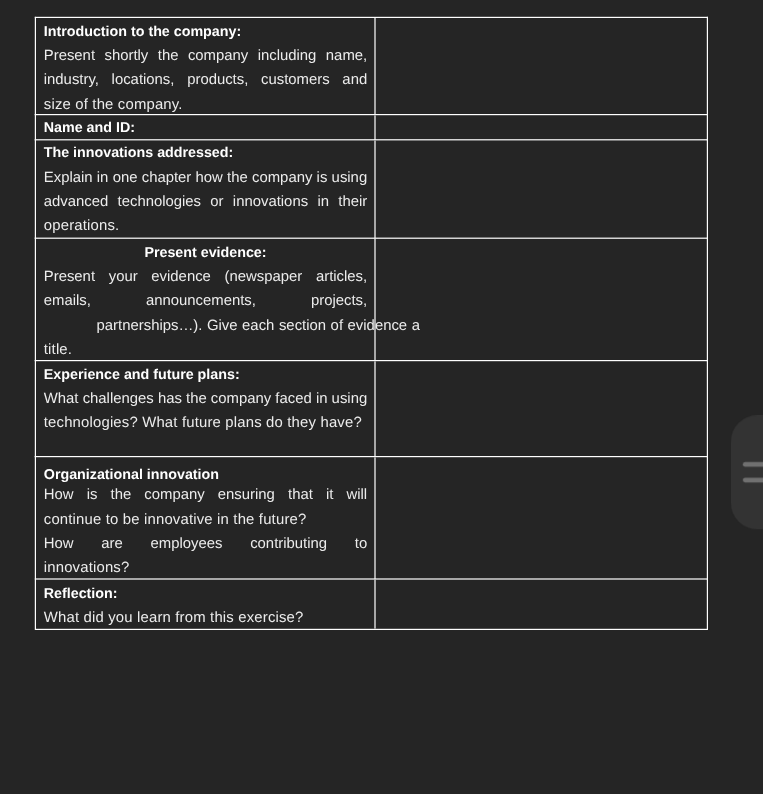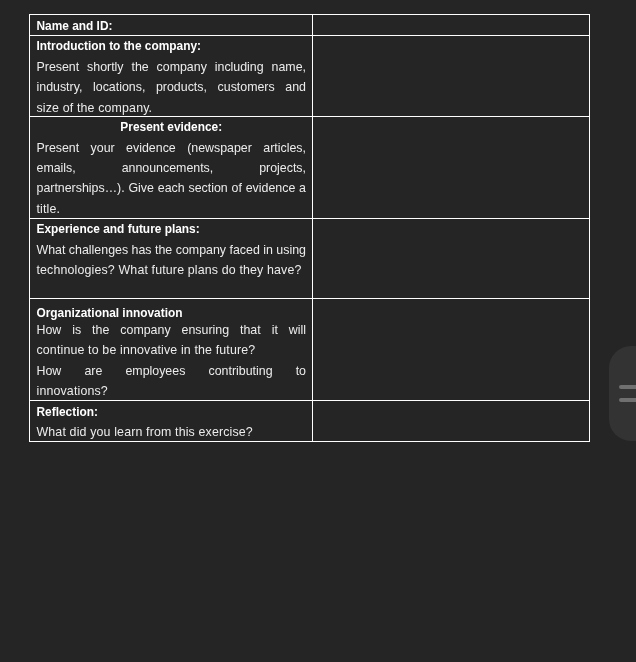--- a/index.html
+++ b/index.html
@@ -67,44 +67,54 @@
     border-radius:2px; background:#707070;
   }
   .side-panel .handle-bar.bar-1 { top:38.4px; }
   .side-panel .handle-bar.bar-2 { top:52.0px; }
 </style>
 </head>
 <body>
 
 <div class="page">
   <div class="doc-table" id="doc-table" style="left: 29.1px; top: 14.1px; width: 561px;">
-      <div class="trow" style="height: 21.8px; margin-bottom: -1px;">
-        <div class="col-divider" style="left: 282px;"></div>
-        <div class="prompt-cell">
-          <div class="hd" style="top: 0.55px; line-height: 20.4px; height: 20.4px;">Name and ID:</div>
-        </div>
-        <div class="answer-cell" style="left: 283px;"></div>
-      </div>
       <div class="trow" style="height: 81.7px; margin-bottom: -1px;">
         <div class="col-divider" style="left: 282px;"></div>
         <div class="prompt-cell">
           <div class="hd" style="top: 0.55px; line-height: 20.4px; height: 20.4px;">Introduction to the company:</div>
           <div class="ln is-justified" style="top: 20.95px; line-height: 20.4px; height: 20.4px;">Present shortly the company including name,</div>
           <div class="ln is-justified" style="top: 41.35px; line-height: 20.4px; height: 20.4px;">industry, locations, products, customers and</div>
           <div class="ln" style="top: 61.75px; line-height: 20.4px; height: 20.4px;">size of the company.</div>
         </div>
         <div class="answer-cell" style="left: 283px;"></div>
       </div>
+      <div class="trow" style="height: 21.8px; margin-bottom: -1px;">
+        <div class="col-divider" style="left: 282px;"></div>
+        <div class="prompt-cell">
+          <div class="hd" style="top: 0.55px; line-height: 20.4px; height: 20.4px;">Name and ID:</div>
+        </div>
+        <div class="answer-cell" style="left: 283px;"></div>
+      </div>
+      <div class="trow" style="height: 83.5px; margin-bottom: -1px;">
+        <div class="col-divider" style="left: 282px;"></div>
+        <div class="prompt-cell">
+          <div class="hd" style="top: 0.55px; line-height: 20.4px; height: 20.4px;">The innovations addressed:</div>
+          <div class="ln is-justified" style="top: 20.95px; line-height: 20.4px; height: 20.4px;">Explain in one chapter how the company is using</div>
+          <div class="ln is-justified" style="top: 41.35px; line-height: 20.4px; height: 20.4px;">advanced technologies or innovations in their</div>
+          <div class="ln" style="top: 61.75px; line-height: 20.4px; height: 20.4px;">operations.</div>
+        </div>
+        <div class="answer-cell" style="left: 283px;"></div>
+      </div>
       <div class="trow" style="height: 103px; margin-bottom: -1px;">
         <div class="col-divider" style="left: 282px;"></div>
         <div class="prompt-cell">
           <div class="hd" style="top: 0.55px; line-height: 20.4px; height: 20.4px; text-align: center;">Present evidence:</div>
           <div class="ln is-justified" style="top: 20.95px; line-height: 20.4px; height: 20.4px;">Present your evidence (newspaper articles,</div>
           <div class="ln is-justified" style="top: 41.35px; line-height: 20.4px; height: 20.4px;">emails, announcements, projects,</div>
-          <div class="ln is-justified" style="top: 61.75px; line-height: 20.4px; height: 20.4px;">partnerships…). Give each section of evidence a</div>
+          <div class="ln is-justified" style="top: 61.75px; line-height: 20.4px; height: 20.4px; margin-left: 44px;">partnerships…). Give each section of evidence a</div>
           <div class="ln" style="top: 82.15px; line-height: 20.4px; height: 20.4px;">title.</div>
         </div>
         <div class="answer-cell" style="left: 283px;"></div>
       </div>
       <div class="trow" style="height: 81.2px; margin-bottom: -1px;">
         <div class="col-divider" style="left: 282px;"></div>
         <div class="prompt-cell">
           <div class="hd" style="top: 0.55px; line-height: 20.4px; height: 20.4px;">Experience and future plans:</div>
           <div class="ln is-justified" style="top: 20.95px; line-height: 20.4px; height: 20.4px;">What challenges has the company faced in using</div>
           <div class="ln" style="top: 41.35px; line-height: 20.4px; height: 20.4px;">technologies? What future plans do they have?</div>

